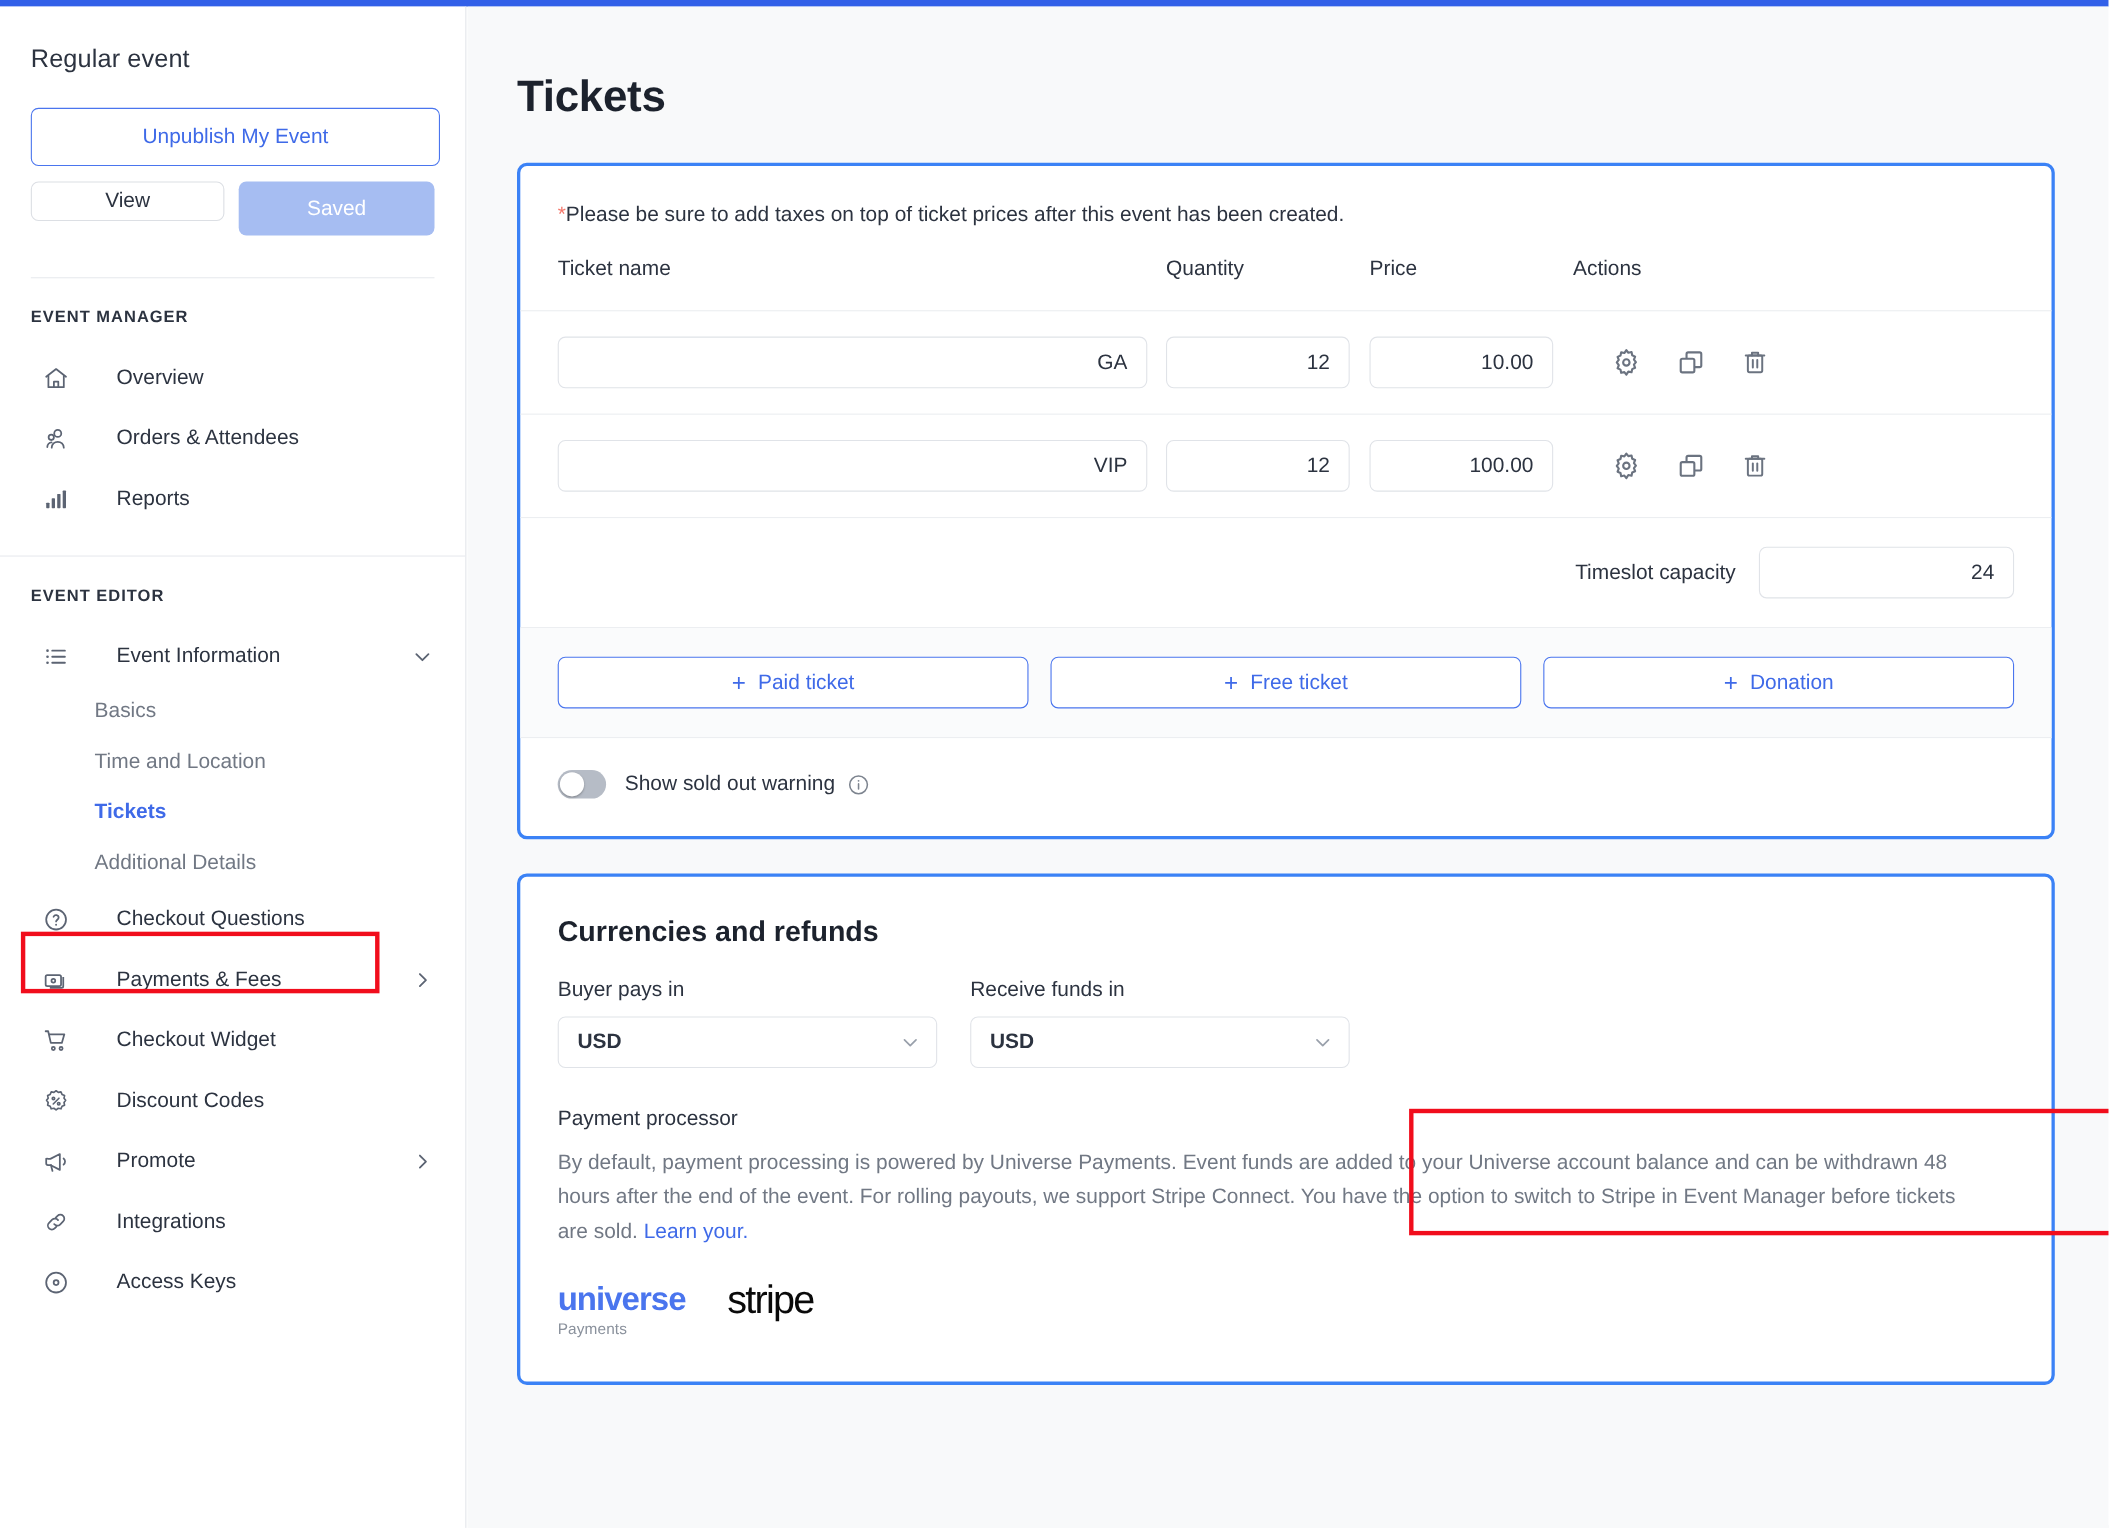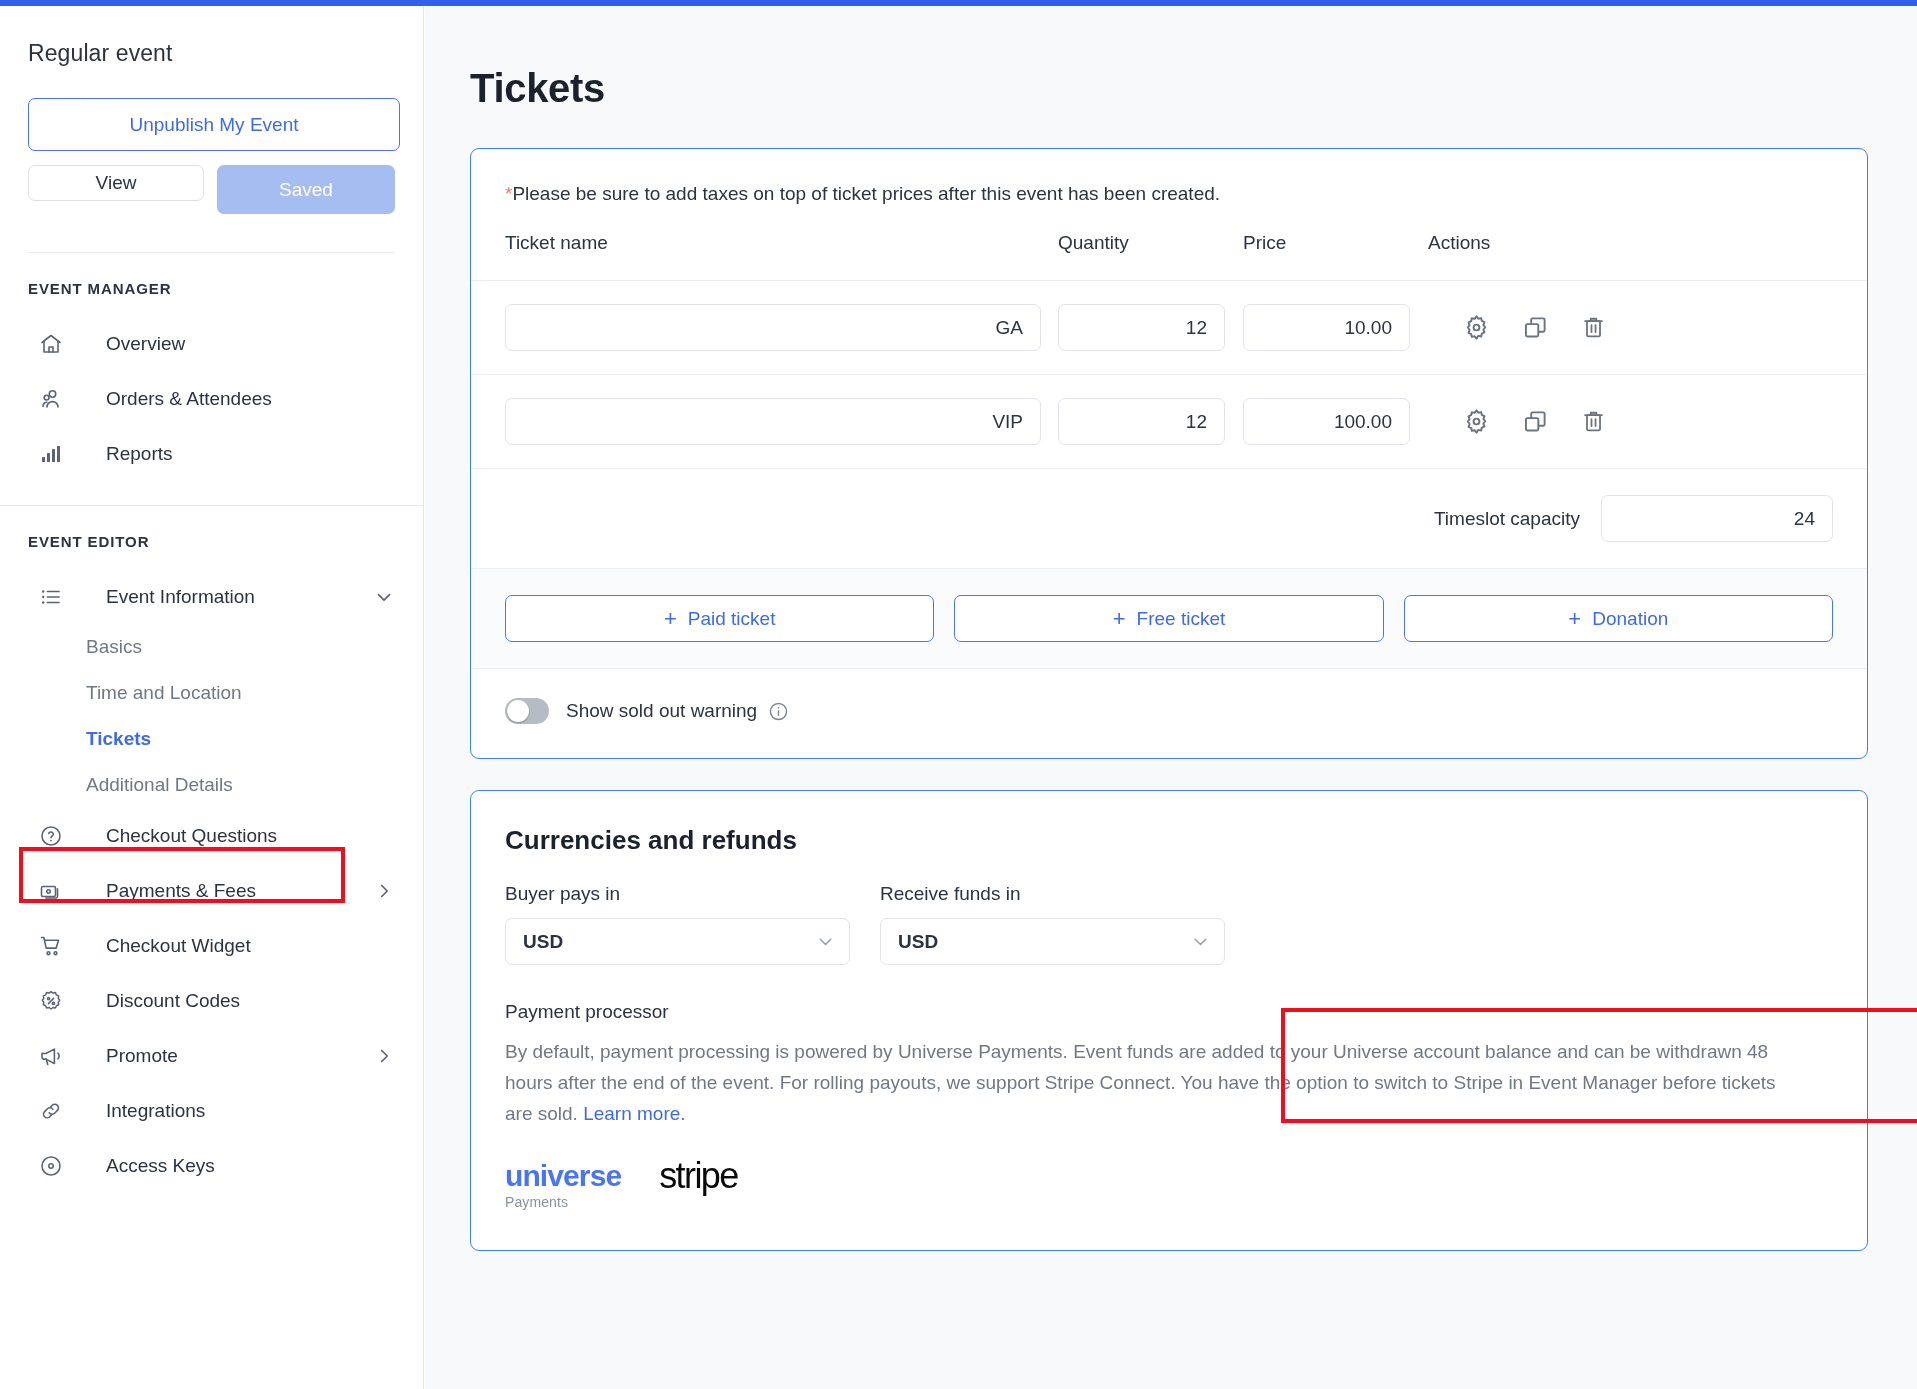--- a/index.html
+++ b/index.html
@@ -77,21 +77,21 @@
   
   .main {
     position: absolute; top: 6px; left: 425px; right: 0; bottom: 0;
     background: #f8f9fa; overflow: hidden;
   }
   .page-title {
     font-size: 40px; font-weight: 700; color: #1c222d;
     padding: 60px 0 0 45px; letter-spacing: -.3px;
   }
   .card {
-    background: #ffffff; border: 1px solid #3b82f6; border-radius: 9px;
+    background: #ffffff; border: 3px solid #3b82f6; border-radius: 9px;
     margin: 0 49px 0 45px;
   }
   #card-tickets { margin-top: 37px; }
 
   .note {
     font-size: 19px; color: #2c3340; padding: 34px 34px 0 34px;
   }
   .note .star { color: #f4766a; }
 
   .tbl-head {
@@ -516,21 +516,21 @@
             <span class="ch">
               <svg width="21" height="21" viewBox="0 0 24 24" fill="none" stroke="currentColor" stroke-width="1.8" stroke-linecap="round" stroke-linejoin="round">
                   <path d="M6 9.5l6 6 6-6"></path>
                 </svg>
             </span>
           </div>
         </div>
       </div>
 
       <div class="pp-lbl">Payment processor</div>
-      <p class="pp-body"><span>By default, payment processing is powered by Universe Payments. Event funds are added to your Universe account balance and can be withdrawn 48 hours after the end of the event. For rolling payouts, we support Stripe Connect. You have the option to switch to Stripe in Event Manager before tickets are sold. </span><a href="#">Learn more.</a></p>
+      <p class="pp-body"><span>By default, payment processing is powered by Universe Payments. Event funds are added to your Universe account balance and can be withdrawn 48 hours after the end of the event. For rolling payouts, we support Stripe Connect. You have the option to switch to Stripe in Event Manager before tickets are sold. </span><a href="#">Learn your.</a></p>
 
       <div class="logos">
         <div class="logo-universe">
           <span class="u-main">universe</span>
           <span class="u-sub">Payments</span>
         </div>
         <div class="logo-stripe">stripe</div>
       </div>
     </section>
 

